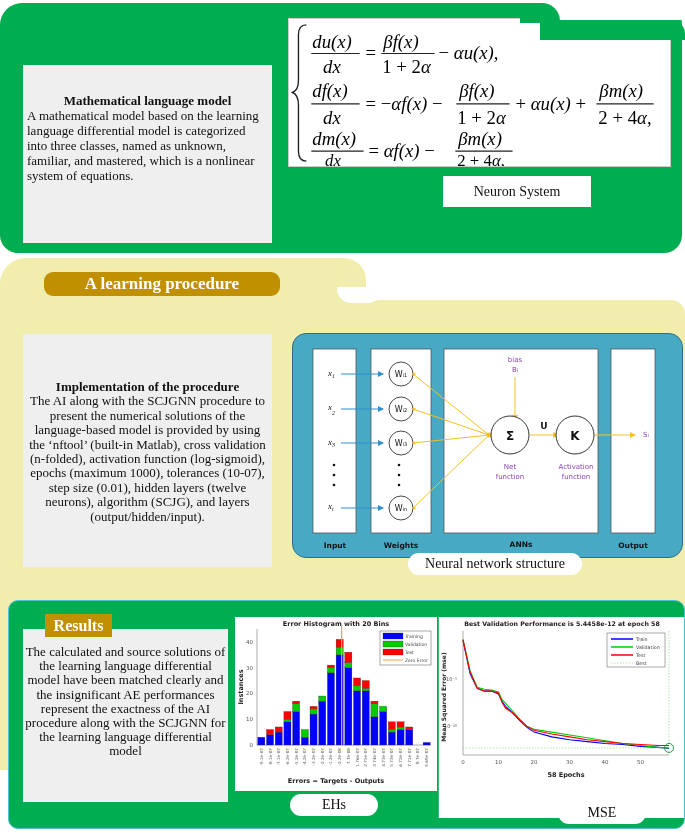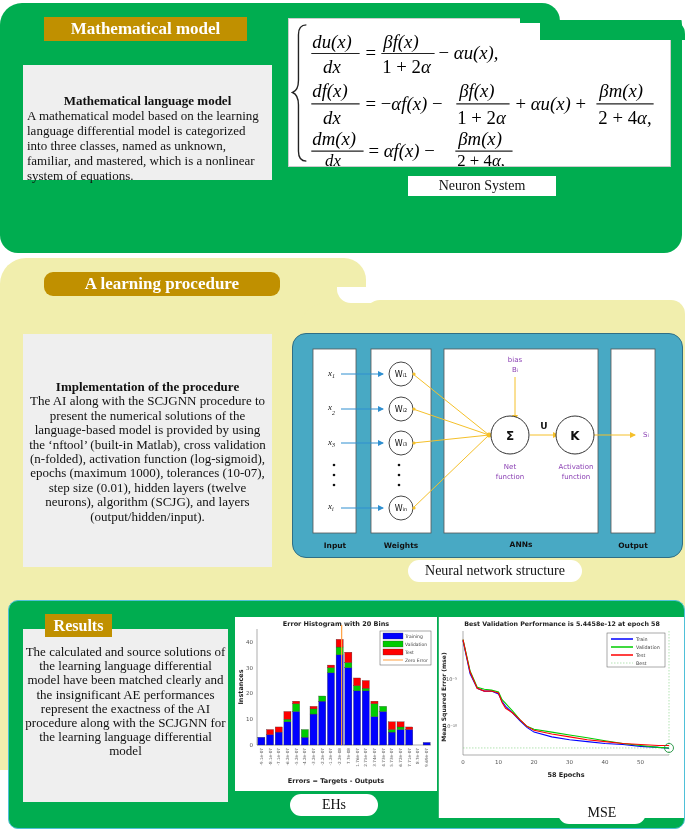--- a/index.html
+++ b/index.html
@@ -11,34 +11,34 @@
     position: absolute; left: 0; top: 3px; width: 682px; height: 250px;
     background: #00ad50; border-radius: 22px 22px 18px 18px;
   }
   .banner {
     position: absolute; background: #c09000; color: #fff;
     font-family: "Liberation Serif", serif; font-weight: bold;
     display: flex; align-items: center; justify-content: center;
   }
   .sec1 .banner { left: 44px; top: 14px; width: 203px; height: 24px; font-size: 17px; }
   .sec1 .desc {
-    position: absolute; left: 23px; top: 62px; width: 249px; height: 115px;
+    position: absolute; left: 23px; top: 62px; width: 249px; height: 178px;
     background: #efefef; padding: 28px 4px 0 4px; font-size: 13px; line-height: 15px; text-align: left;
   }
   .desc .desc-title { font-weight: bold; text-align: center; display: block; }
   .sec1 .eq-box {
     position: absolute; left: 288px; top: 15px; width: 383px; height: 149px;
     background: #fff; border: 1px solid #ccc;
   }
   .eq-box svg { width: 100%; height: 100%; }
   .caption {
     position: absolute; background: #fff; color: #111; font-size: 14px;
     display: flex; align-items: center; justify-content: center;
   }
-  .sec1 .caption { left: 408px; top: 173px; width: 148px; height: 20px; }
+  .sec1 .caption { left: 443px; top: 173px; width: 148px; height: 31px; }
 
   
   .sec2 {
     position: absolute; left: 0; top: 258px; width: 685px; height: 360px;
   }
   .sec2 .bgA {
     position: absolute; left: 0; top: 0; width: 337px; height: 360px;
     background: #f1eead; border-radius: 26px 26px 0 0;
   }
   .sec2 .bgB {
@@ -49,21 +49,21 @@
   .sec2 .desc {
     position: absolute; left: 23px; top: 76px; width: 249px; height: 233px;
     background: #efefef; padding: 46px 4px 0 4px; font-size: 13px; line-height: 14.4px; text-align: center;
   }
   .nn {
     position: absolute; left: 292px; top: 75px; width: 391px; height: 225px;
     background: #48a9c4; border: 1.5px solid #2f6e85; border-radius: 14px;
   }
   .nn svg { position: absolute; left: 0; top: 0; }
   .sec2 .caption {
-    left: 408px; top: 302px; width: 174px; height: 22px; border-radius: 11px; font-size: 14px;
+    left: 408px; top: 295px; width: 174px; height: 22px; border-radius: 11px; font-size: 14px;
   }
 
   
   .sec3 {
     position: absolute; left: 8px; top: 600px; width: 677px; height: 229px;
     background: #00ad50; border-radius: 10px; border: 1px solid #4fc0d8;
   }
   .sec3 .banner { left: 36px; top: 13px; width: 67px; height: 23px; font-size: 16px; z-index: 2; }
   .sec3 .desc {
     position: absolute; left: 14px; top: 28px; width: 205px; height: 173px;
@@ -74,21 +74,20 @@
   .mse-panel { left: 429px; top: 16px; width: 246px; height: 201px; border-left: 1px solid #37b873; }
   .chart-panel svg { position: absolute; left: 0; top: 0; }
   .sec3 .caption { height: 22px; border-radius: 11px; font-size: 14px; }
   .sec3 .cap-eh { left: 281px; top: 193px; width: 88px; }
   .sec3 .cap-mse { left: 549px; top: 193px; width: 88px; margin-top: 8px; }
 </style>
 </head>
 <body>
 
 <div class="sec1">
-  <div class="banner">Mathematical model</div>
 
   <div class="desc">
     <span class="desc-title">Mathematical language model</span>
     <span>A mathematical model based on the learning language differential model is categorized into three classes, named as unknown, familiar, and mastered, which is a nonlinear system of equations.</span>
   </div>
 
   <div class="eq-box">
     <svg viewBox="0 0 383 149" font-family="Liberation Serif, serif" font-style="italic" font-size="19">
 
       <path d="M16 6 Q8 6 8 16 L8 62 Q8 72 2 74.5 Q8 77 8 87 L8 134 Q8 144 16 144" fill="none" stroke="#222" stroke-width="1.4"></path>

